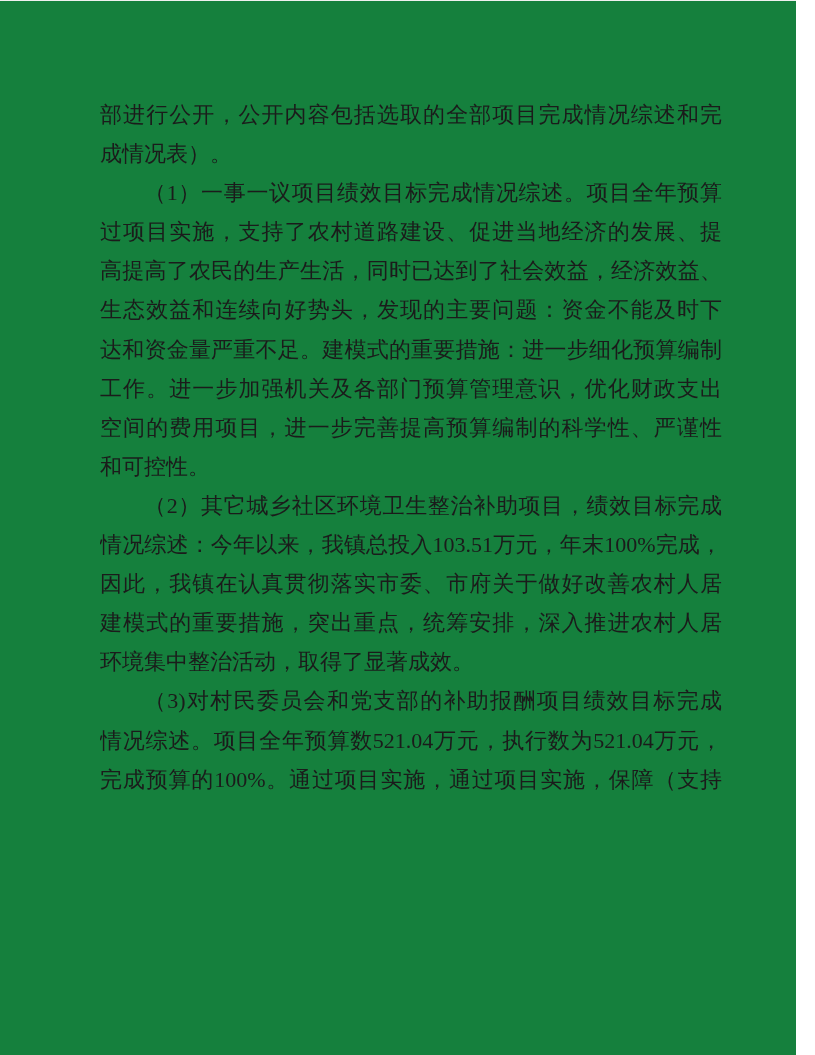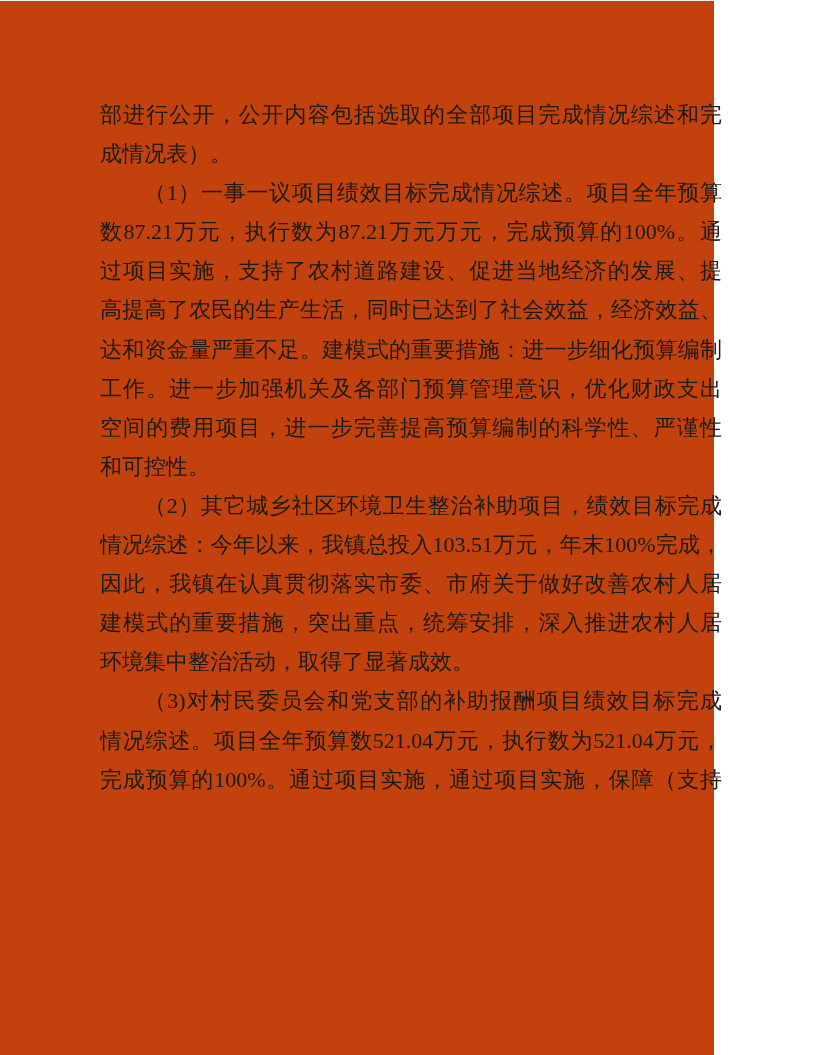--- a/index.html
+++ b/index.html
@@ -11,23 +11,23 @@
     width: 815px;
     height: 1055px;
     overflow: hidden;
     position: relative;
     font-family: "Liberation Serif", "DejaVu Serif", serif;
   }
   .page {
     position: absolute;
     left: 0;
     top: 0;
-    width: 714px;
+    width: 796px;
     height: 1055px;
-    background: #c2410c;
+    background: #15803d;
     border-top: 1px solid #f0f0f0;
     box-sizing: border-box;
   }
   .text-body {
     position: absolute;
     left: 100px;
     top: 94px;
     width: 622px;
   }
   .line {
@@ -50,23 +50,23 @@
   }
 </style>
 </head>
 <body>
 
 <div class="page">
   <div class="text-body">
       <div class="line">部进行公开，公开内容包括选取的全部项目完成情况综述和完</div>
       <div class="line left">成情况表）。</div>
       <div class="line indent">（1）一事一议项目绩效目标完成情况综述。项目全年预算</div>
-      <div class="line">数87.21万元，执行数为87.21万元万元，完成预算的100%。通</div>
       <div class="line">过项目实施，支持了农村道路建设、促进当地经济的发展、提</div>
       <div class="line">高提高了农民的生产生活，同时已达到了社会效益，经济效益、</div>
+      <div class="line">生态效益和连续向好势头，发现的主要问题：资金不能及时下</div>
       <div class="line">达和资金量严重不足。建模式的重要措施：进一步细化预算编制</div>
       <div class="line">工作。进一步加强机关及各部门预算管理意识，优化财政支出</div>
       <div class="line">空间的费用项目，进一步完善提高预算编制的科学性、严谨性</div>
       <div class="line left">和可控性。</div>
       <div class="line indent">（2）其它城乡社区环境卫生整治补助项目，绩效目标完成</div>
       <div class="line">情况综述：今年以来，我镇总投入103.51万元，年末100%完成，</div>
       <div class="line">因此，我镇在认真贯彻落实市委、市府关于做好改善农村人居</div>
       <div class="line">建模式的重要措施，突出重点，统筹安排，深入推进农村人居</div>
       <div class="line left">环境集中整治活动，取得了显著成效。</div>
       <div class="line indent">（3)对村民委员会和党支部的补助报酬项目绩效目标完成</div>

